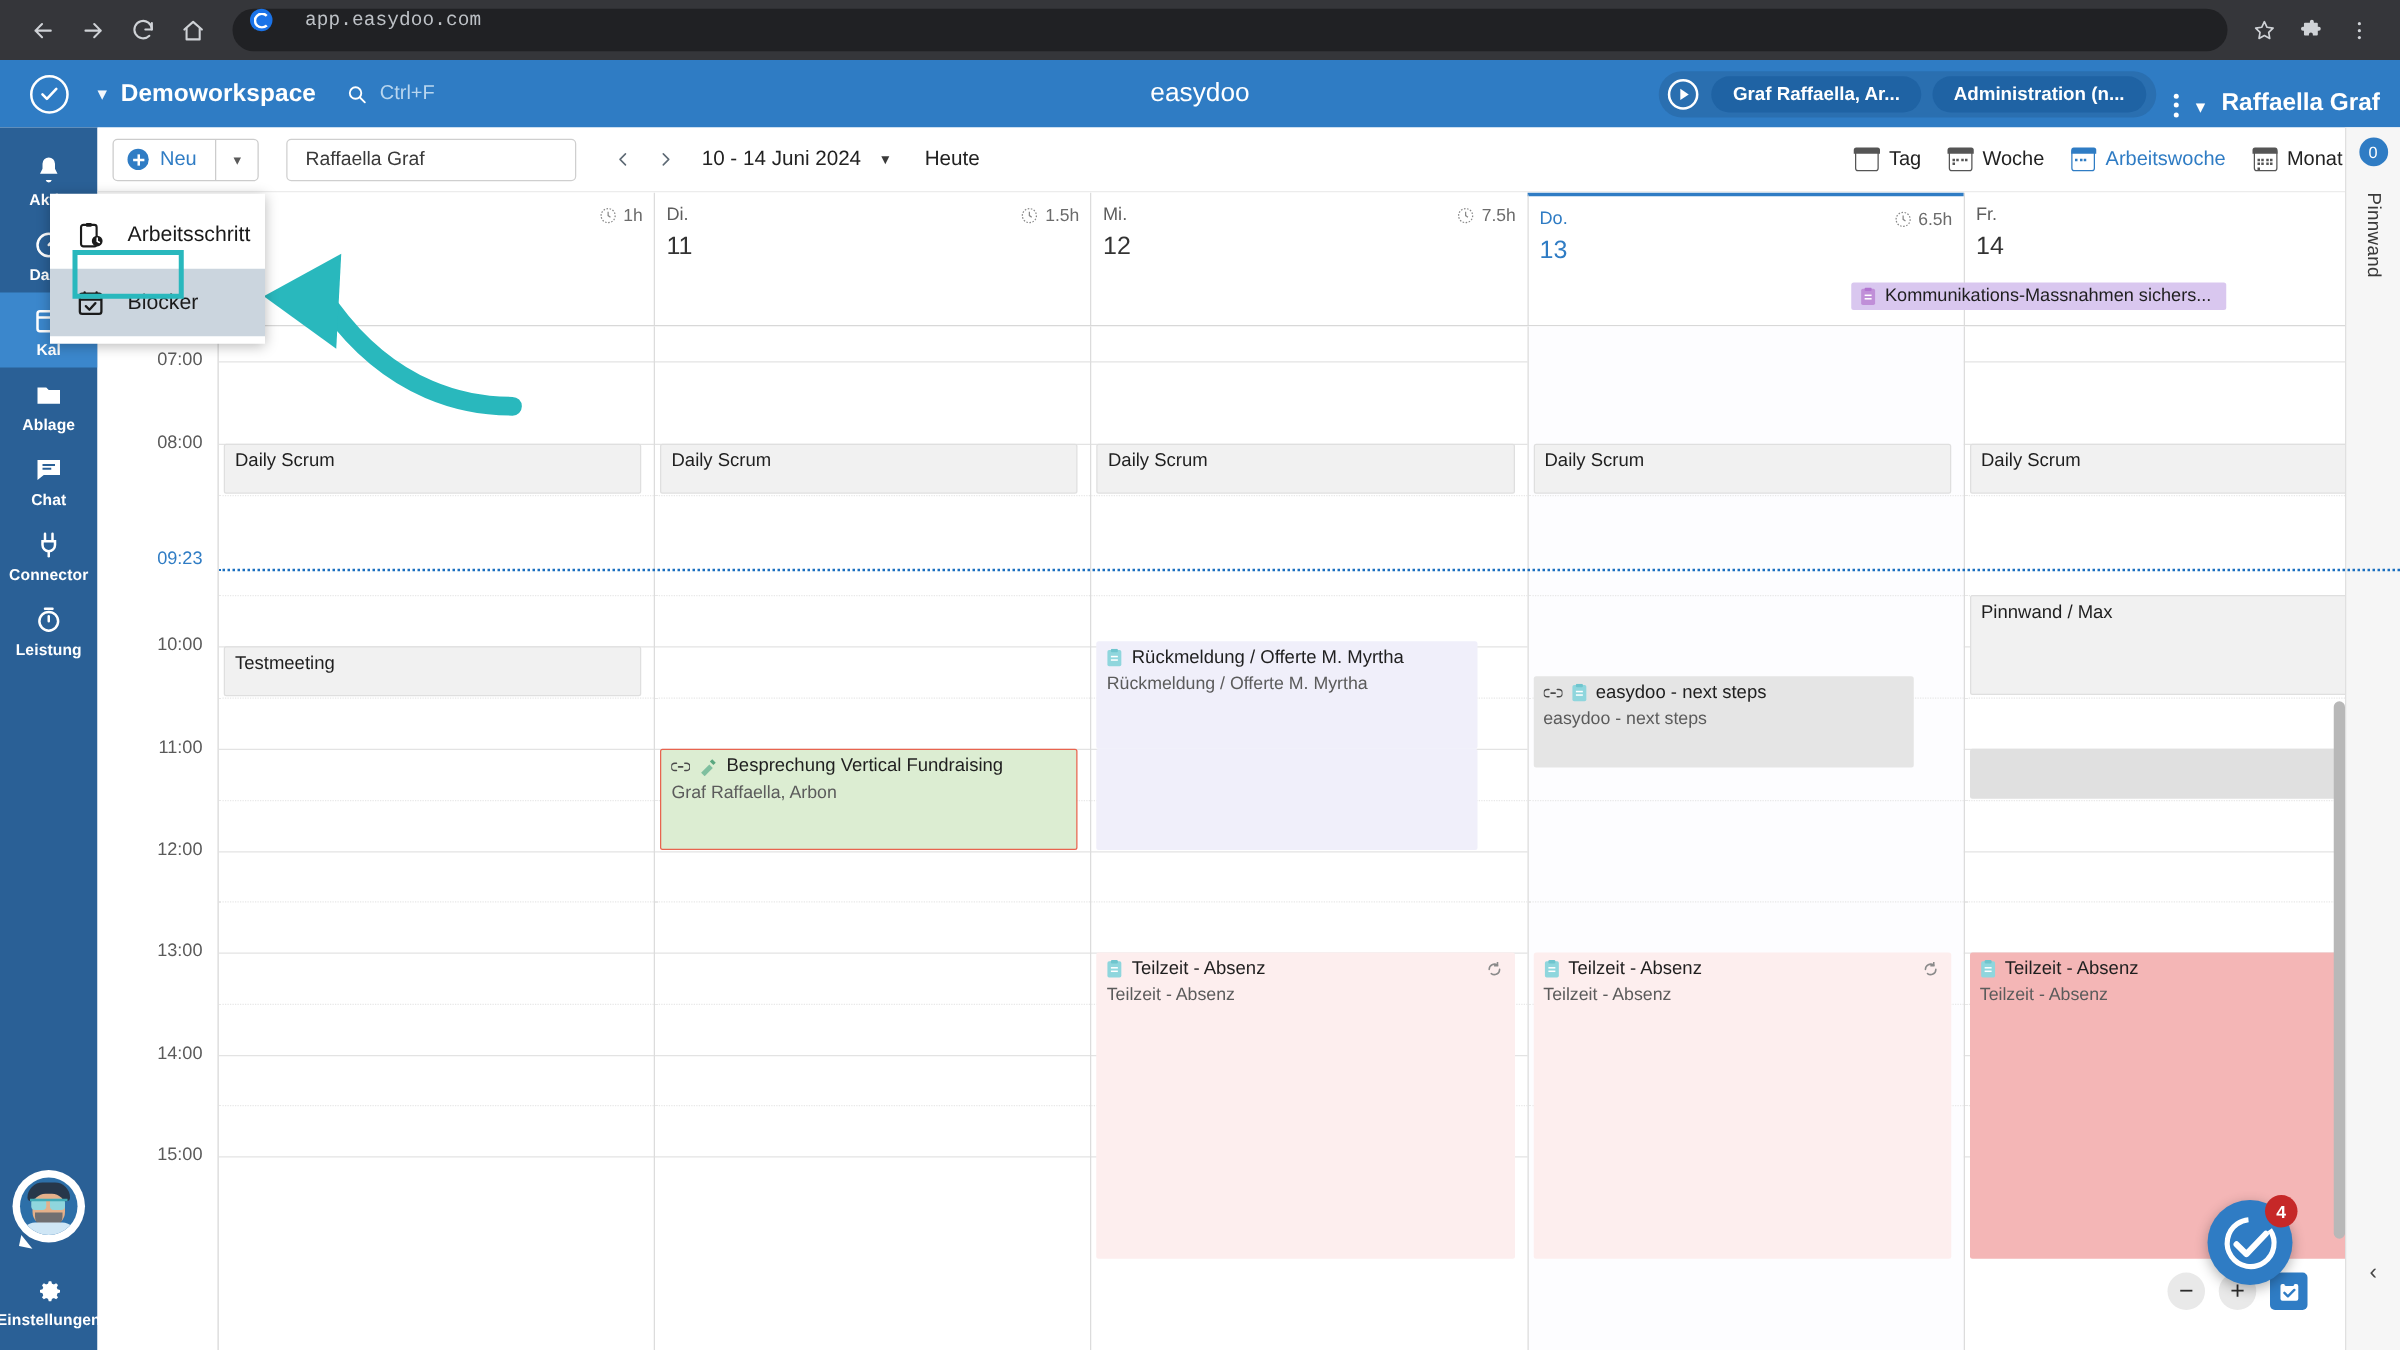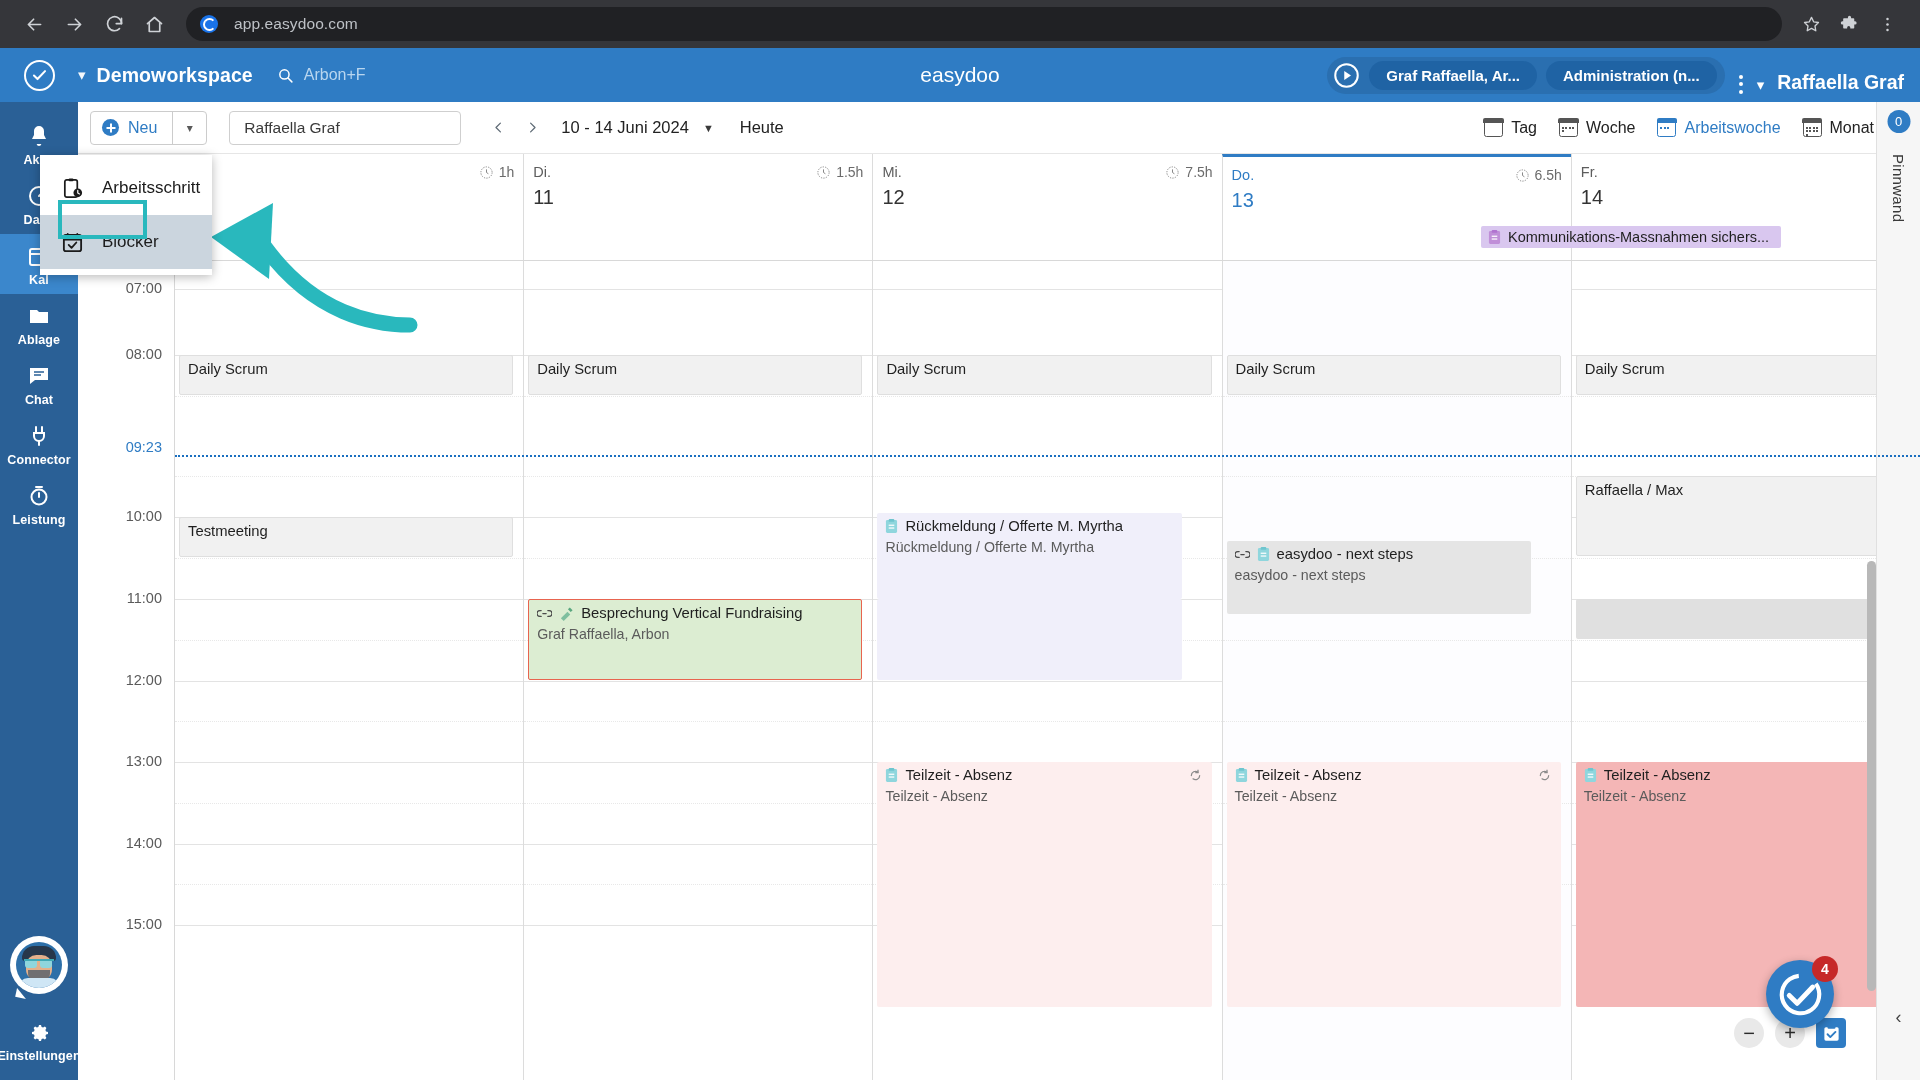--- a/index.html
+++ b/index.html
@@ -18,22 +18,23 @@
   }
   .nav-btn {
     width: 40px; height: 40px; border-radius: 50%;
     display: flex; align-items: center; justify-content: center;
     color: #cfd2d6; flex: none;
   }
   .nav-btn svg { width: 21px; height: 21px; fill: none; stroke: #cfd2d6; stroke-width: 1.9; stroke-linecap: round; stroke-linejoin: round; }
   .omnibox {
     flex: 1; height: 34px; background: #202124; border-radius: 17px;
     margin-left: 12px; margin-right: 10px;
-    display: flex; align-items: center; padding: 0 14px; gap: 16px;
+    display: flex; align-items: flex-start; padding: 0 14px; gap: 26px;
     max-width: 1600px;
+    font-family: Liberation Mono, monospace;
   }
   .favicon {
     width: 18px; height: 18px; border-radius: 50%;
     background: #1a73e8; position: relative; flex: none;
     display:flex; align-items:center; justify-content:center;
   }
   .favicon::after {
     content: ""; width: 9px; height: 9px; border-radius: 50%;
     border: 2px solid #ffffff; border-right-color: transparent;
   }
@@ -345,21 +346,21 @@
         </svg>
     </div>
   </div>
   <span class="hdr-chevron">▾</span>
   <span class="workspace-name">Demoworkspace</span>
   <div class="hdr-search">
     <svg viewBox="0 0 24 24">
         <circle cx="10.5" cy="10.5" r="6.5"></circle>
         <path d="M15.5 15.5L21 21" stroke-linecap="round"></path>
       </svg>
-    <span class="hdr-search-hint">Arbon+F</span>
+    <span class="hdr-search-hint">Ctrl+F</span>
   </div>
   <div class="brand-center">easydoo</div>
   <div class="hdr-right">
     <div class="chip-group">
       <span class="play-icon">
         <svg viewBox="0 0 24 24">
             <circle cx="12" cy="12" r="10" fill="none" stroke="#fff" stroke-width="1.8"></circle>
             <path d="M10 8l6 4-6 4z" fill="#fff"></path>
           </svg>
       </span>
@@ -804,21 +805,21 @@
         <div class="halfline" style="top:460px"></div>
           <div class="halfline" style="top:542px"></div>
         <div class="halfline" style="top:623px"></div>
         <div class="evt grey" style="top:94px; height:40px;">
           <div class="evt-title">
               <span>Daily Scrum</span>
             </div>
         </div>
         <div class="evt grey" style="top:215px; height:80px;">
           <div class="evt-title">
-              <span>Raffaella / Max</span>
+              <span>Pinnwand / Max</span>
             </div>
         </div>
         <div class="evt grey" style="top:338px; height:40px; background:#e0e0e0; border:none;"></div>
         <div class="evt pink" style="top:501px; height:245px;">
           <div class="evt-title">
             <svg width="13" height="15" viewBox="0 0 14 16">
                 <rect x="1" y="1" width="12" height="14" rx="1.5" fill="#8fd6dd"></rect>
                 <rect x="4" y="0" width="6" height="3" rx="1" fill="#6fc5ce"></rect>
                 <rect x="4" y="6" width="6" height="1.3" fill="#fff"></rect>
                 <rect x="4" y="9" width="6" height="1.3" fill="#fff"></rect>

